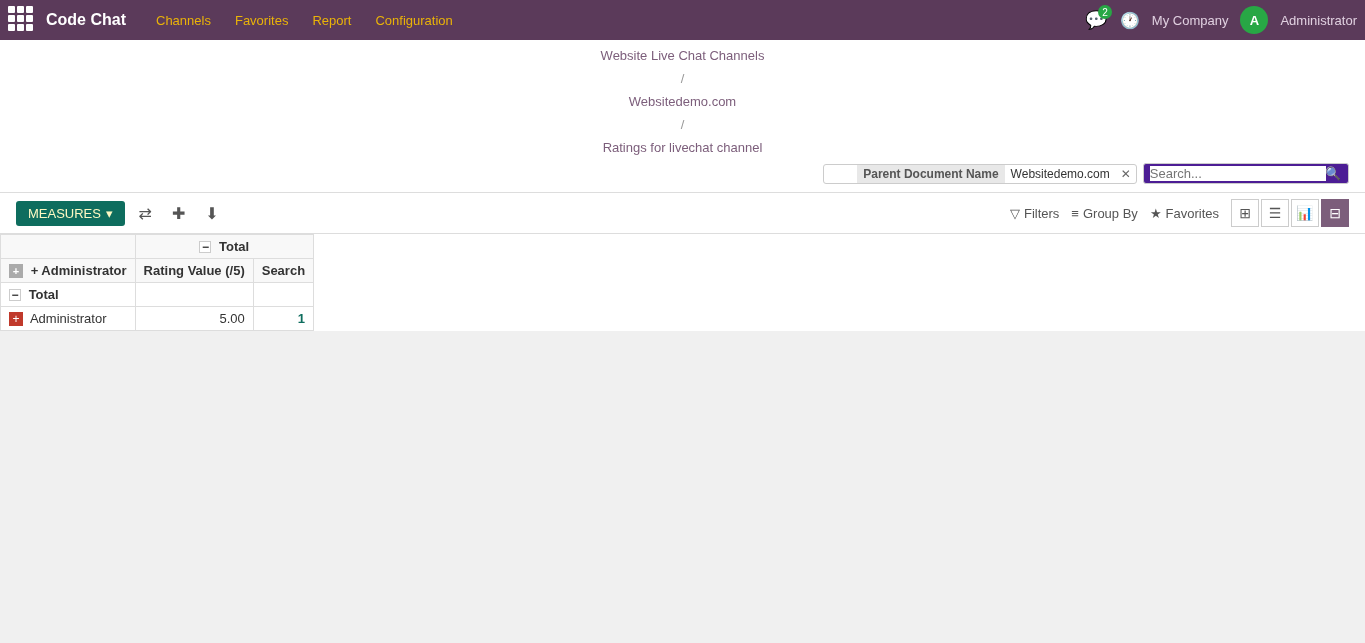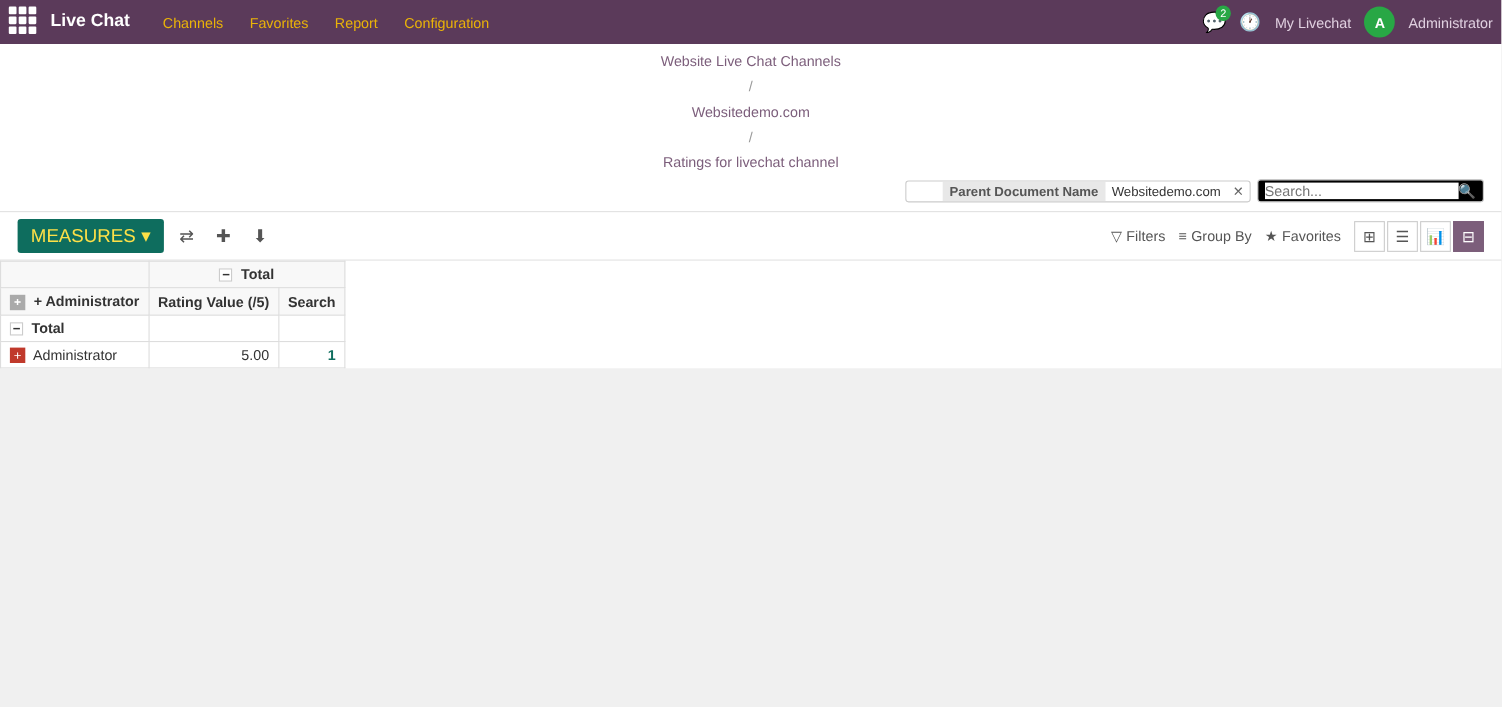--- a/index.html
+++ b/index.html
@@ -111,46 +111,46 @@
       padding: 2px 5px;
       cursor: pointer;
       color: #666;
     }
     .search-input-wrap {
       display: flex;
       align-items: center;
       border: 1px solid #ccc;
       border-radius: 3px;
       padding: 2px 6px;
-      background: #000000;
+      background: #4c1d95;
       min-width: 200px;
     }
     .search-input-wrap input {
       border: none;
       outline: none;
       font-size: 13px;
       flex: 1;
     }
 
     
     .toolbar {
       background: #fff;
       padding: 6px 16px;
       display: flex;
       align-items: center;
       gap: 8px;
       border-bottom: 1px solid #ddd;
     }
     .measures-btn {
       background: #0e6d5e;
-      color: #fde047;
+      color: #fef9c3;
       border: none;
       border-radius: 3px;
       padding: 5px 12px;
-      font-size: 17px;
+      font-size: 13px;
       cursor: pointer;
       display: flex;
       align-items: center;
       gap: 5px;
     }
     .icon-btn {
       background: none;
       border: none;
       cursor: pointer;
       color: #555;
@@ -286,33 +286,33 @@
     <span></span>
       <span></span>
       <span></span>
     <span></span>
       <span></span>
       <span></span>
     <span></span>
       <span></span>
       <span></span>
   </div>
-  <span class="app-title">Live Chat</span>
+  <span class="app-title">Code Chat</span>
   <span class="nav-item">Channels</span>
   <span class="nav-item">Favorites</span>
   <span class="nav-item">Report</span>
   <span class="nav-item">Configuration</span>
   <div class="spacer"></div>
   <div class="nav-right">
     <div class="chat-icon-wrap">
       <span style="font-size:18px;color:#e0d0e0;">💬</span>
       <span class="chat-icon-badge">2</span>
     </div>
     <span class="clock-icon">🕐</span>
-    <span class="company-name">My Livechat</span>
+    <span class="company-name">My Company</span>
     <div class="user-avatar">A</div>
     <span class="user-name">Administrator</span>
   </div>
 </div>
 
 <div class="breadcrumb-bar">
   <span class="breadcrumb-text">Website Live Chat Channels</span>
   <span class="breadcrumb-sep">/</span>
   <span class="breadcrumb-text">Websitedemo.com</span>
   <span class="breadcrumb-sep">/</span>

